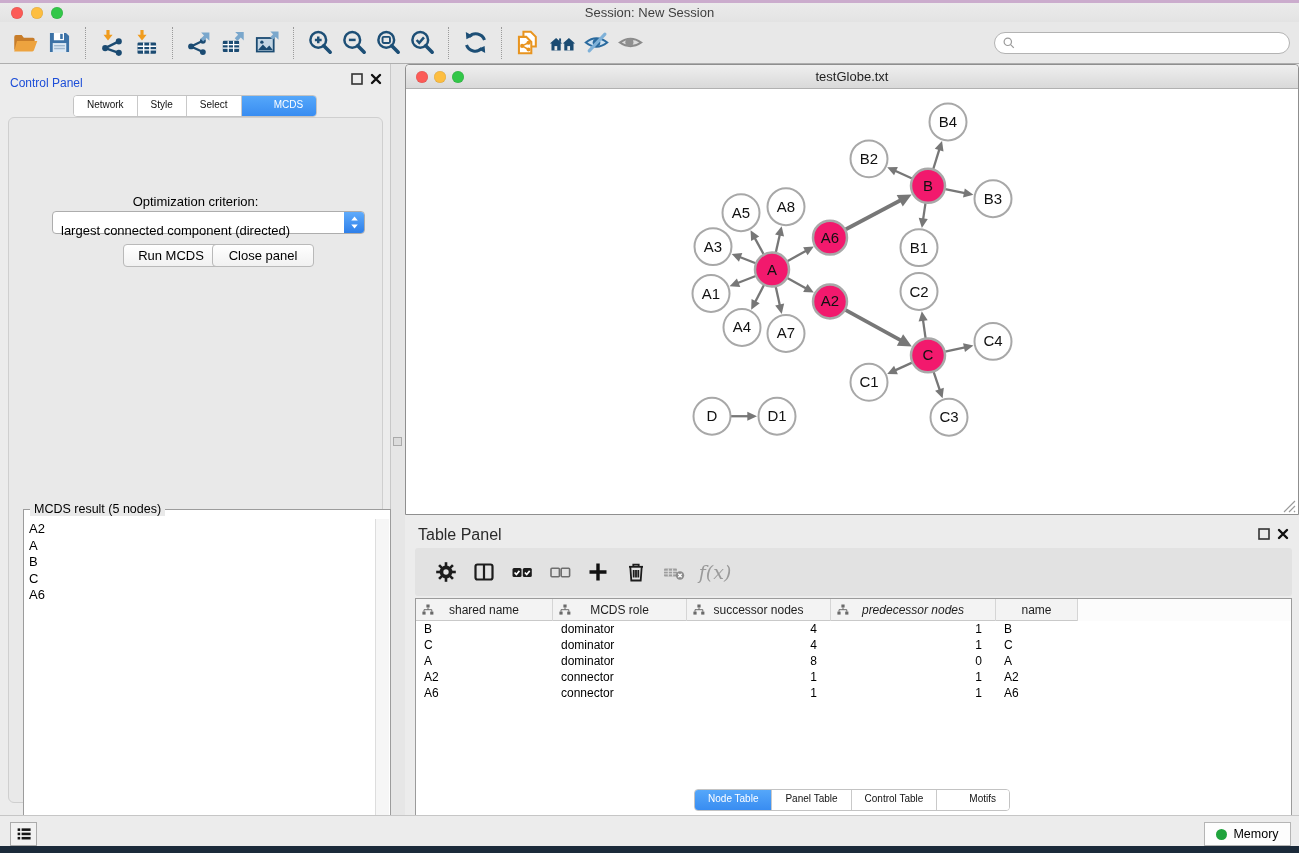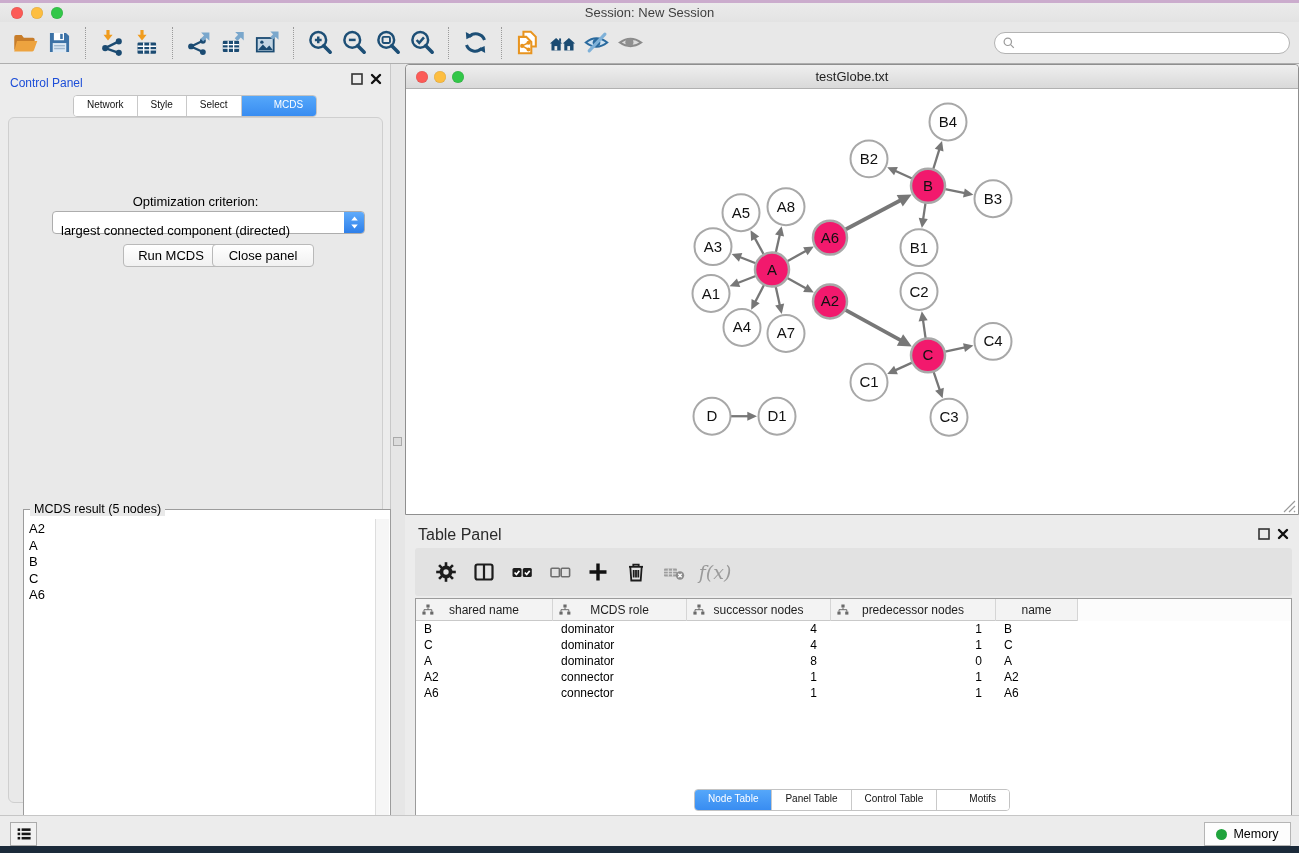--- a/index.html
+++ b/index.html
@@ -654,21 +654,21 @@
                   <rect x="4.4" y="0.5" width="3.2" height="3"></rect>
                   <rect x="0.4" y="7.6" width="3.2" height="3"></rect>
                   <rect x="8.2" y="7.6" width="3.2" height="3"></rect>
                 </g>
                 <g stroke="#6a6a6a" stroke-width="1" fill="none">
                   <path d="M6 3.5 v2.2 M2 5.7 h7.8 M2 5.7 v2 M9.8 5.7 v2"></path>
                 </g>
               </svg></span>
             <span>successor nodes</span>
           </div>
-          <div class="th" style="width: 165px;">
+          <div class="th" style="width: 165px; font-style: italic;">
             <span class="th-icon"><svg viewBox="0 0 12 12" width="12" height="12">
                 <g fill="#6a6a6a">
                   <rect x="4.4" y="0.5" width="3.2" height="3"></rect>
                   <rect x="0.4" y="7.6" width="3.2" height="3"></rect>
                   <rect x="8.2" y="7.6" width="3.2" height="3"></rect>
                 </g>
                 <g stroke="#6a6a6a" stroke-width="1" fill="none">
                   <path d="M6 3.5 v2.2 M2 5.7 h7.8 M2 5.7 v2 M9.8 5.7 v2"></path>
                 </g>
               </svg></span>

